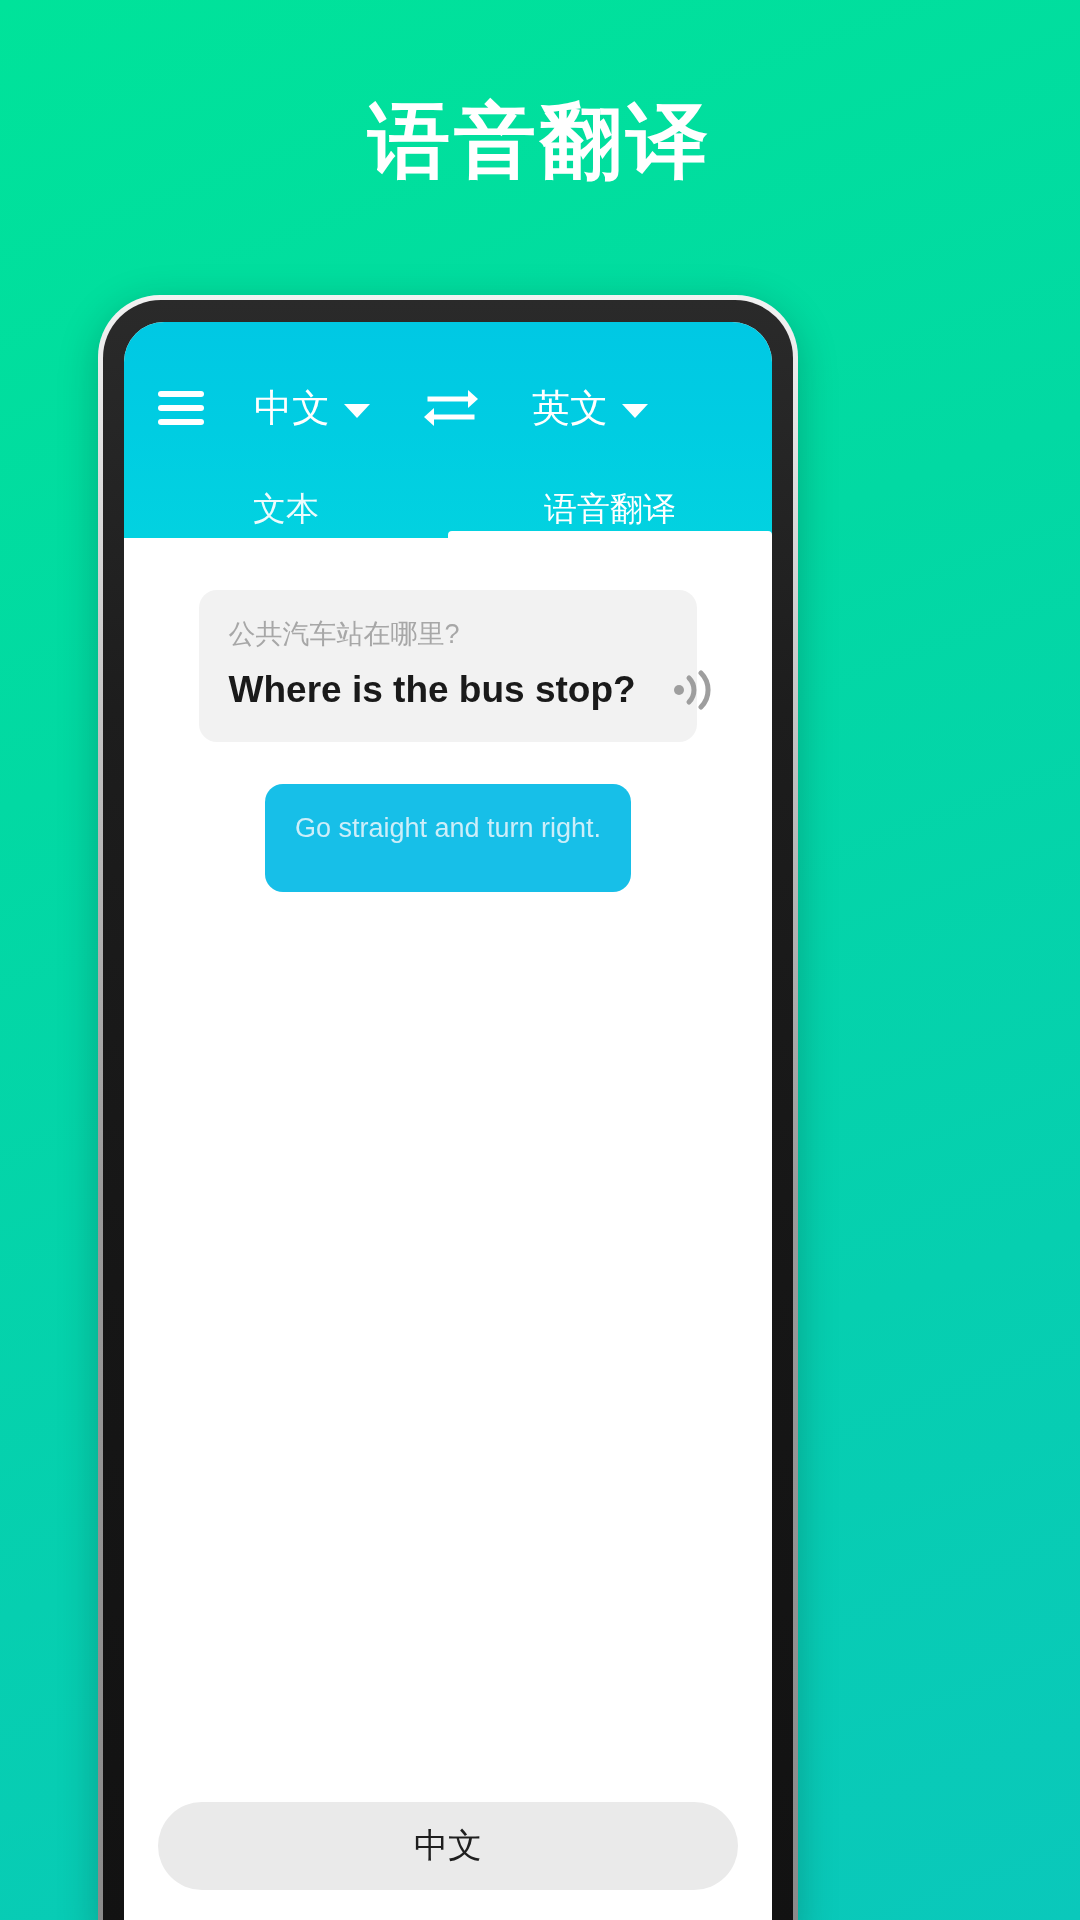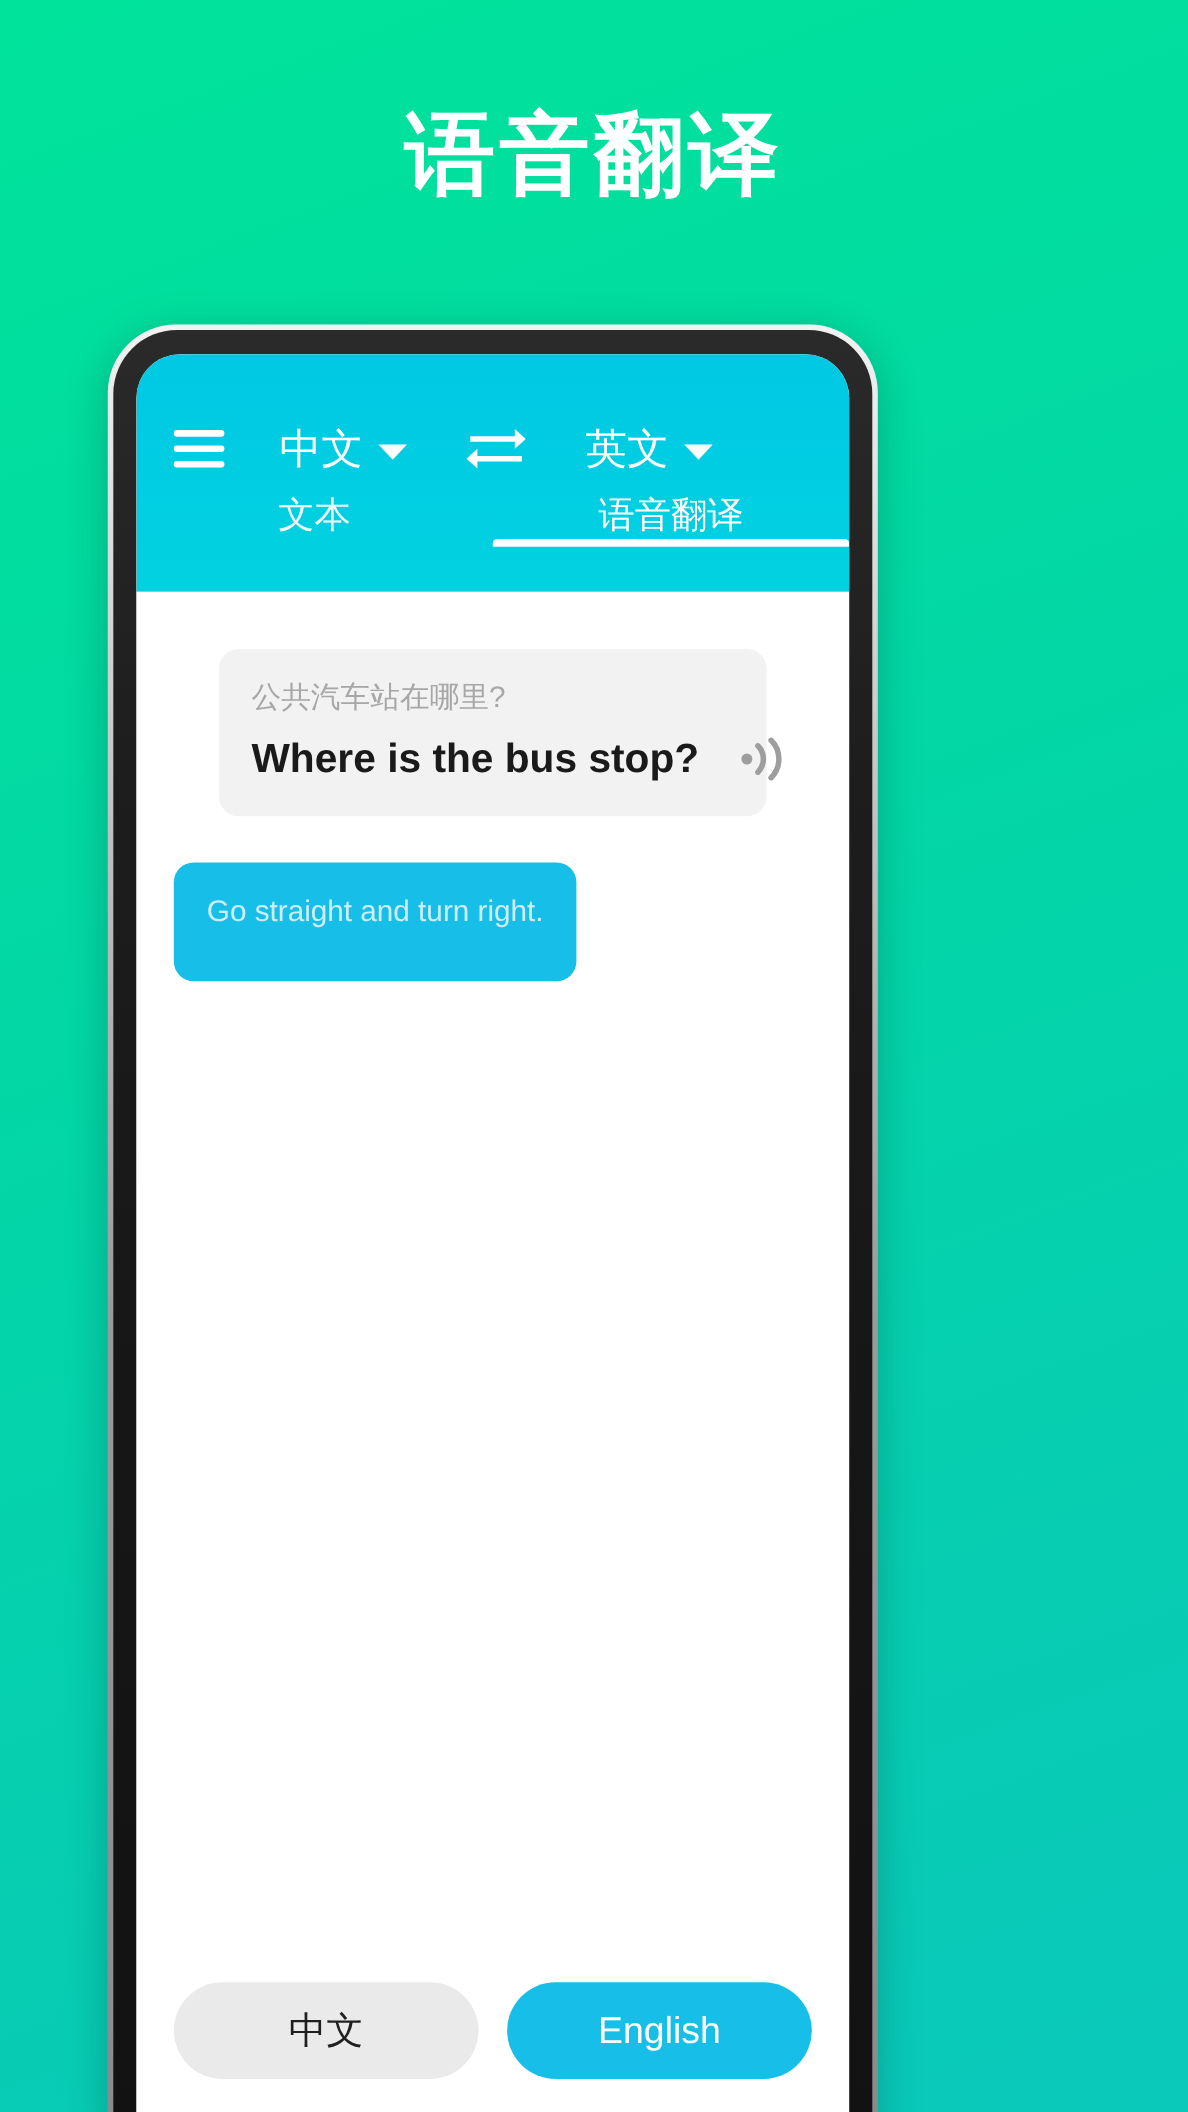--- a/index.html
+++ b/index.html
@@ -89,21 +89,21 @@
   .swap-icon {
     flex: 0 0 auto;
     width: 62px; display:flex; align-items:center; justify-content:center;
   }
   .spacer-right { flex: 0 0 40px; }
 
   
   .tabs {
     display: flex;
     height: 92px;
-    align-items: flex-start;
+    align-items: flex-end;
   }
   .tab {
     flex: 1 1 0;
     display: flex; align-items: center; justify-content: center;
     color: rgba(255,255,255,0.93);
     font-size: 33px;
     position: relative;
     padding-bottom: 6px;
   }
   .tab.active { color: #ffffff; }
@@ -121,21 +121,21 @@
     flex: 1 1 auto;
     background: #ffffff;
     padding: 52px 34px 0 34px;
     display: flex;
     flex-direction: column;
     gap: 42px;
     overflow: hidden;
   }
   .row { display: flex; }
   .row.left  { justify-content: center; }
-  .row.right { justify-content: flex-start; }
+  .row.right { justify-content: center; }
 
   .bubble {
     max-width: 86%;
     border-radius: 18px;
     padding: 28px 30px 30px 30px;
   }
   .bubble.grey { background: #f2f2f2; }
   .bubble.blue { background: #17bfe8; }
 
   .src-line {
@@ -256,18 +256,17 @@
         <div class="row right">
           <div class="bubble blue">
             <div class="src-line">Go straight and turn right.</div>
           </div>
         </div>
 
       </div>
 
       <div class="bottom-bar">
         <button class="mic-btn secondary">中文</button>
-        <button class="mic-btn primary">English</button>
       </div>
 
     </div>
   </div>
 </div>
 
 </body></html>

